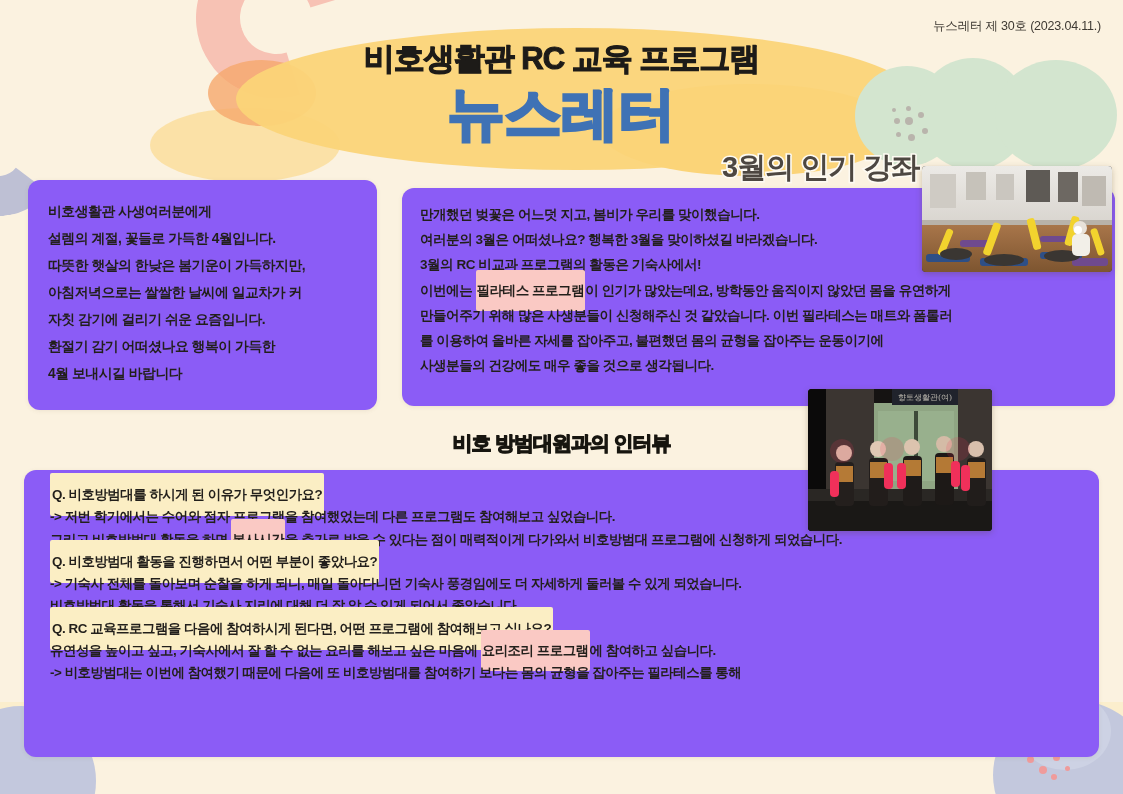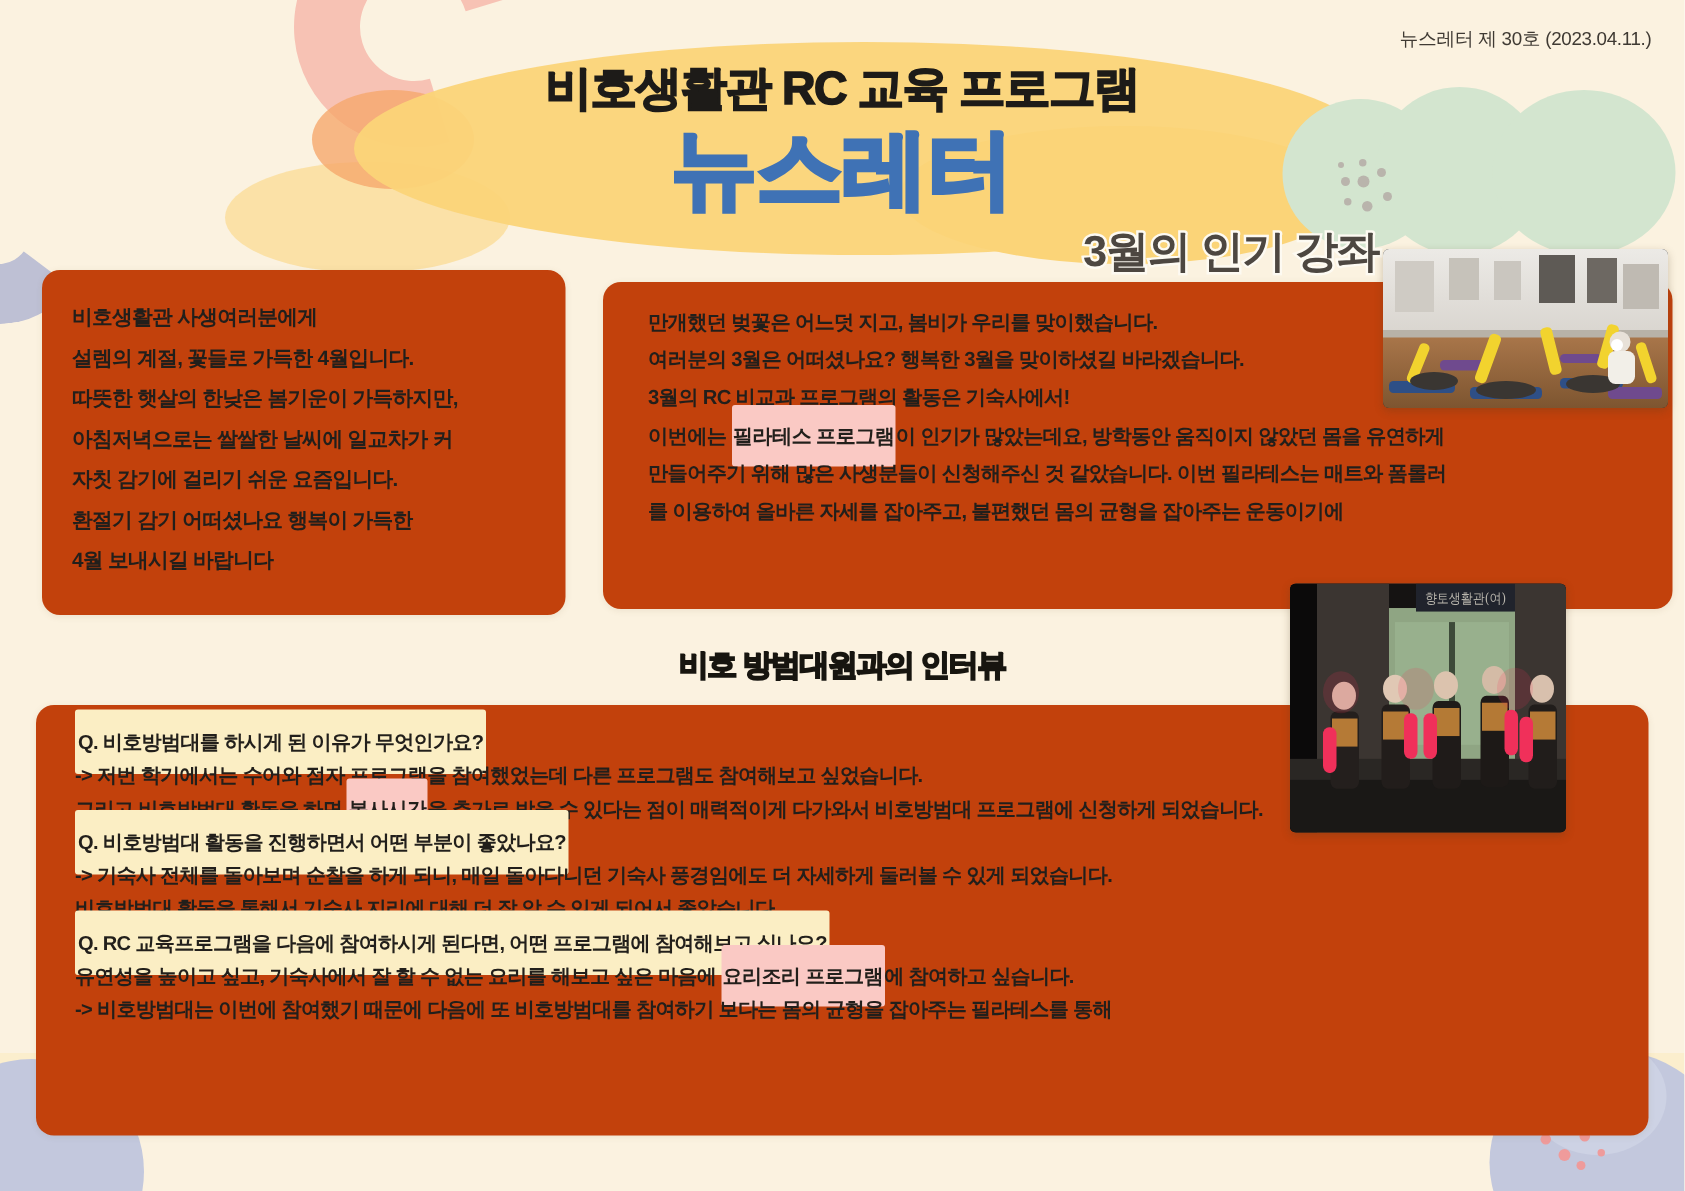--- a/index.html
+++ b/index.html
@@ -151,40 +151,40 @@
     position: absolute; left: 722px; top: 148px; z-index: 7;
     font-size: 29px; font-weight: 700; color: #4d4741;
     letter-spacing: -1px;
     -webkit-text-stroke: 3.2px #fdfaf2;
     paint-order: stroke fill;
   }
 
   
   .card {
     position: absolute;
-    background: #c2410c;
+    background: #8b5cf6;
     border-radius: 12px;
     box-shadow: 0 1px 4px rgba(120,100,60,.10);
     z-index: 5;
   }
 
   .card-greeting { left: 28px; top: 180px; width: 349px; height: 230px; padding: 18px 20px 0 20px; }
   .card-march    { left: 402px; top: 188px; width: 713px; height: 218px; padding: 14px 16px 0 18px; }
   .card-interview{ left: 24px; top: 470px; width: 1075px; height: 287px; padding: 14px 20px 0 26px; }
 
   .line {
     font-size: 13.6px;
     font-weight: 700;
     color: #221f1b;
     letter-spacing: -.45px;
     line-height: 1.72;
     white-space: nowrap;
   }
   .card-greeting .line { font-size: 13.8px; line-height: 1.96; }
-  .card-march .line { font-size: 13.5px; line-height: 1.87; margin-left: 12px; }
+  .card-march .line { font-size: 13.5px; line-height: 1.87; }
   .card-interview .line { font-size: 13.4px; line-height: 1.66; }
 
   .hl-pink   { background: #fac9c4; padding: 13px 1px; border-radius: 2px; }
   .hl-yellow { background: #fbeec4; padding: 14px 2px; border-radius: 2px; }
 
   .interview-heading {
     position: absolute; left: 0; top: 430px; width: 1123px;
     text-align: center; z-index: 7;
     font-size: 20px; font-weight: 700; color: #17150f;
     letter-spacing: -1px;
@@ -194,21 +194,21 @@
   
   .photo {
     position: absolute;
     border-radius: 4px;
     overflow: hidden;
     z-index: 8;
     box-shadow: 0 2px 6px rgba(80,60,30,.28);
     background: #2a2a2a;
   }
   .photo-pilates { left: 922px; top: 166px; width: 190px; height: 106px; }
-  .photo-patrol  { left: 860px; top: 389px; width: 184px; height: 166px; }
+  .photo-patrol  { left: 808px; top: 389px; width: 184px; height: 142px; }
   .photo svg { display: block; width: 100%; height: 100%; }
 </style>
 </head>
 <body>
 
 <div id="page">
 
   <div class="deco ell-yellow-3"></div>
   <div class="deco arc-pink"></div>
   <div class="deco ell-orange"></div>
@@ -266,20 +266,21 @@
     <div class="line">4월 보내시길 바랍니다</div>
   </div>
 
   <div class="card card-march">
     <div class="line"> 만개했던 벚꽃은 어느덧 지고, 봄비가 우리를 맞이했습니다.</div>
     <div class="line">여러분의 3월은 어떠셨나요? 행복한 3월을 맞이하셨길 바라겠습니다.</div>
     <div class="line">3월의 RC 비교과 프로그램의 활동은 기숙사에서!</div>
     <div class="line"><span>이번에는 </span><span class="hl-pink">필라테스 프로그램</span><span>이 인기가 많았는데요, 방학동안 움직이지 않았던 몸을 유연하게</span></div>
     <div class="line">만들어주기 위해 많은 사생분들이 신청해주신 것 같았습니다. 이번 필라테스는 매트와 폼롤러</div>
     <div class="line">를 이용하여 올바른 자세를 잡아주고, 불편했던 몸의 균형을 잡아주는 운동이기에</div>
+    <div class="line">사생분들의 건강에도 매우 좋을 것으로 생각됩니다.</div>
   </div>
 
   <div class="interview-heading">비호 방범대원과의 인터뷰</div>
 
   <div class="card card-interview">
 
     <div class="line"><span class="hl-yellow">Q. 비호방범대를 하시게 된 이유가 무엇인가요?</span></div>
     <div class="line">-&gt; 저번 학기에서는 수어와 점자 프로그램을 참여했었는데 다른 프로그램도 참여해보고 싶었습니다.</div>
     <div class="line"><span>그리고 비호방범대 활동을 하면 </span><span class="hl-pink">봉사시간</span><span>을 추가로 받을 수 있다는 점이 매력적이게 다가와서 비호방범대 프로그램에 신청하게 되었습니다.</span></div>
 

